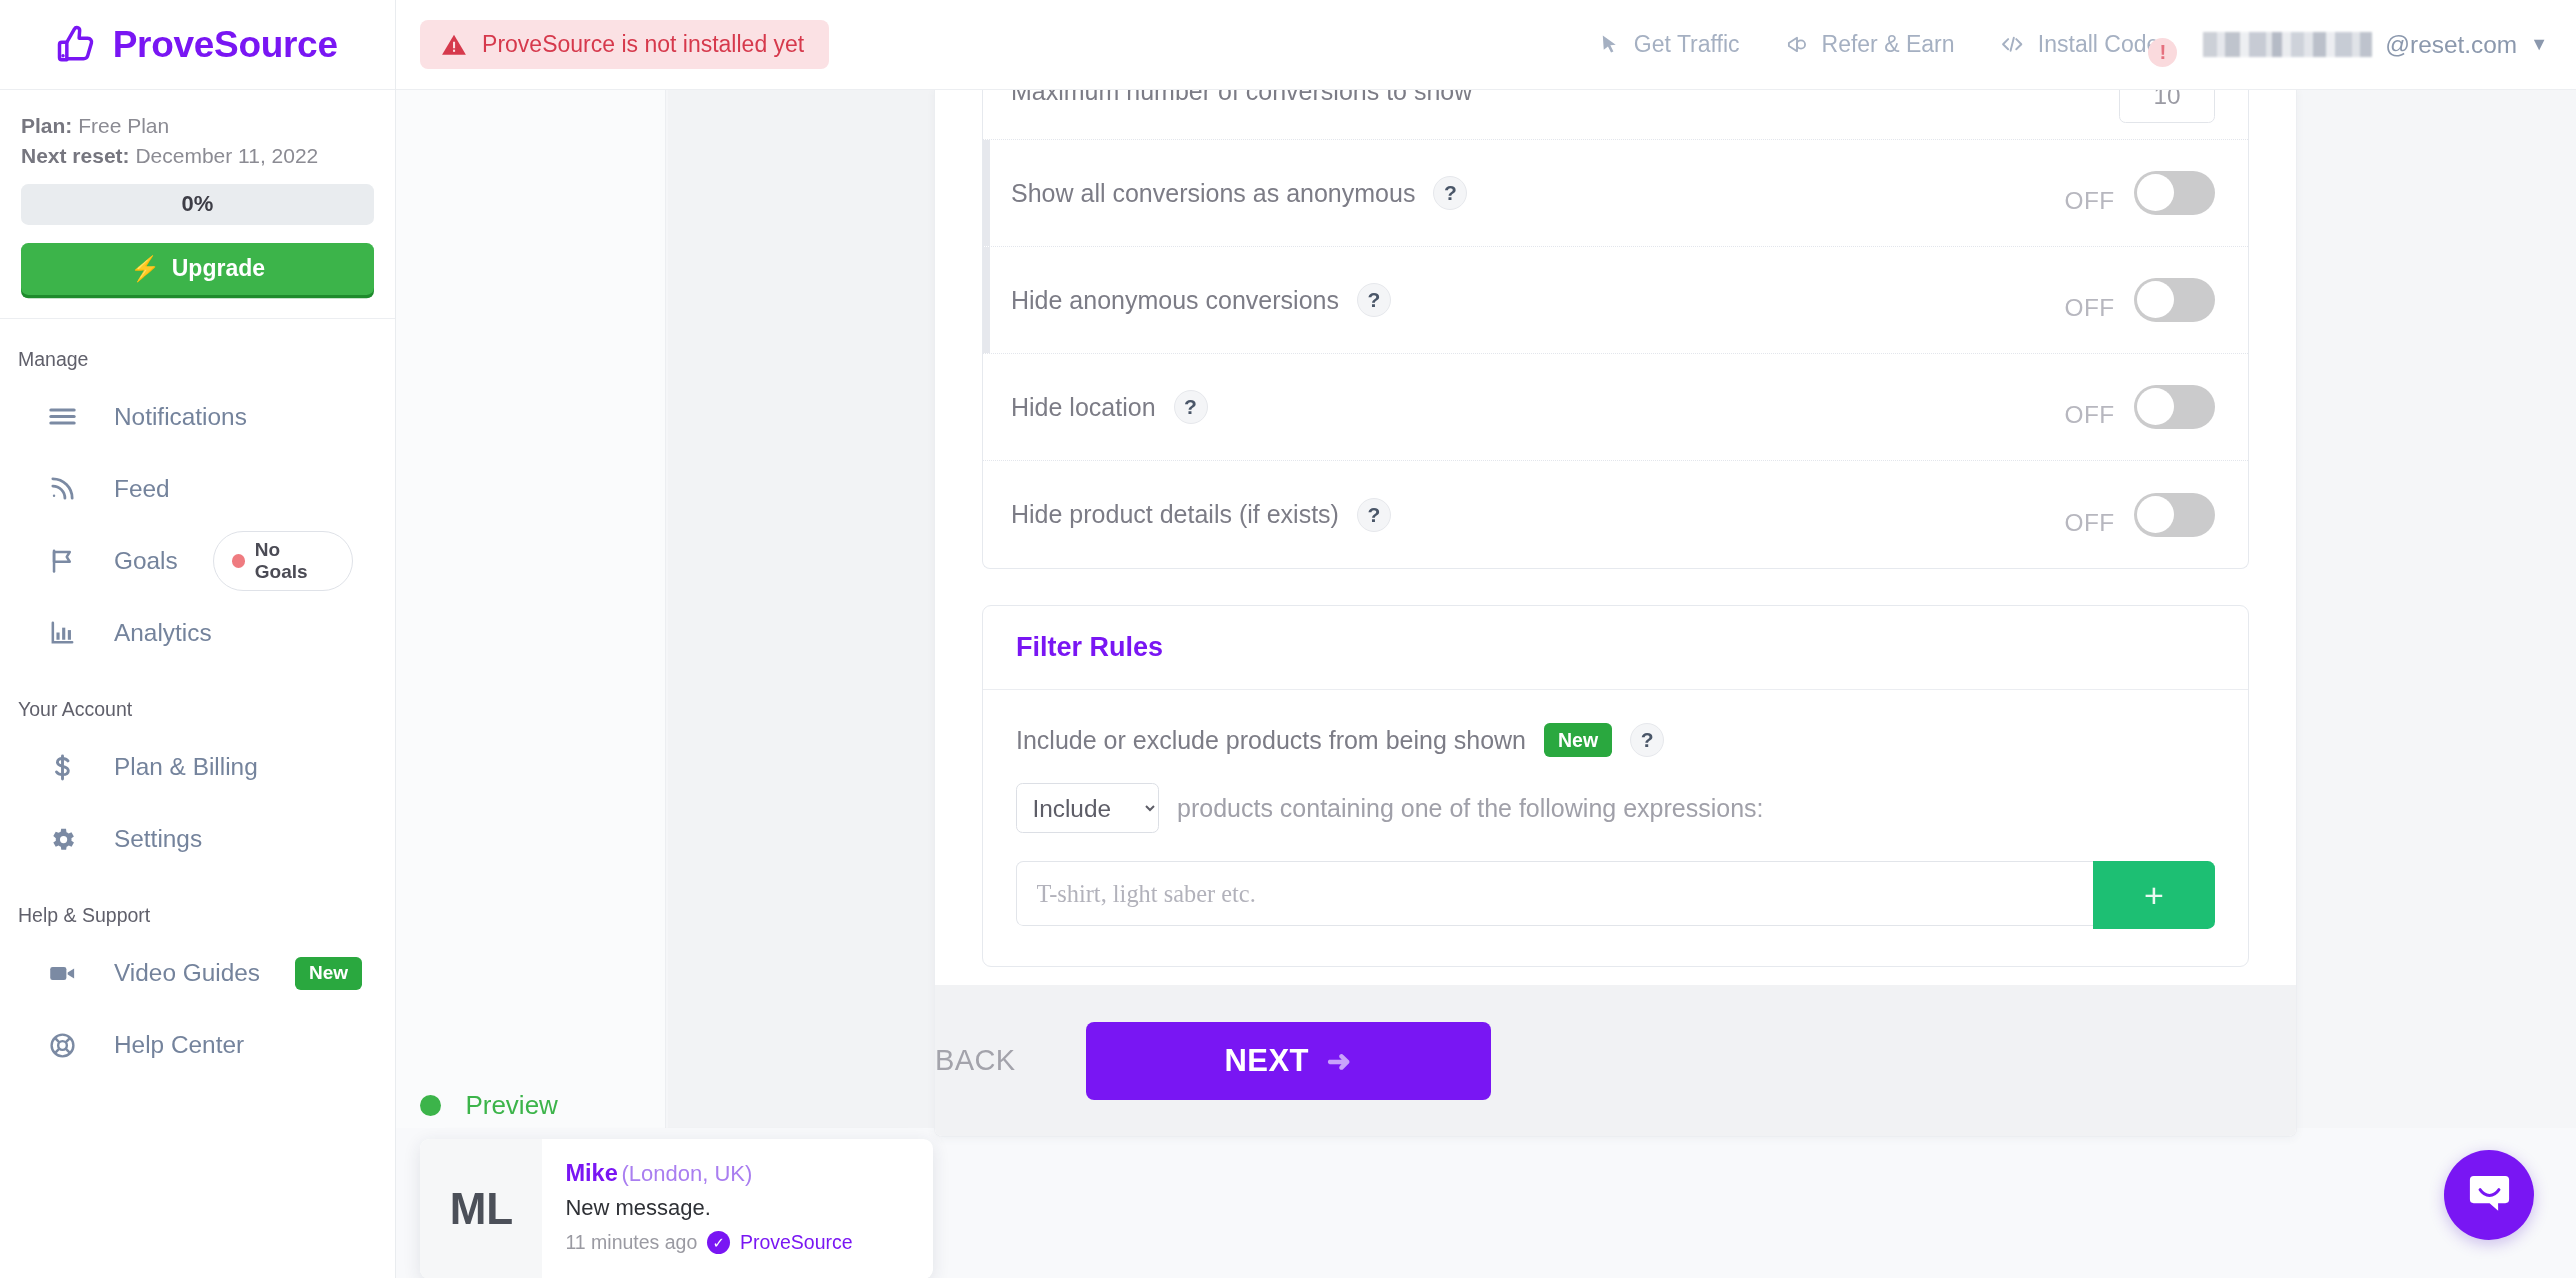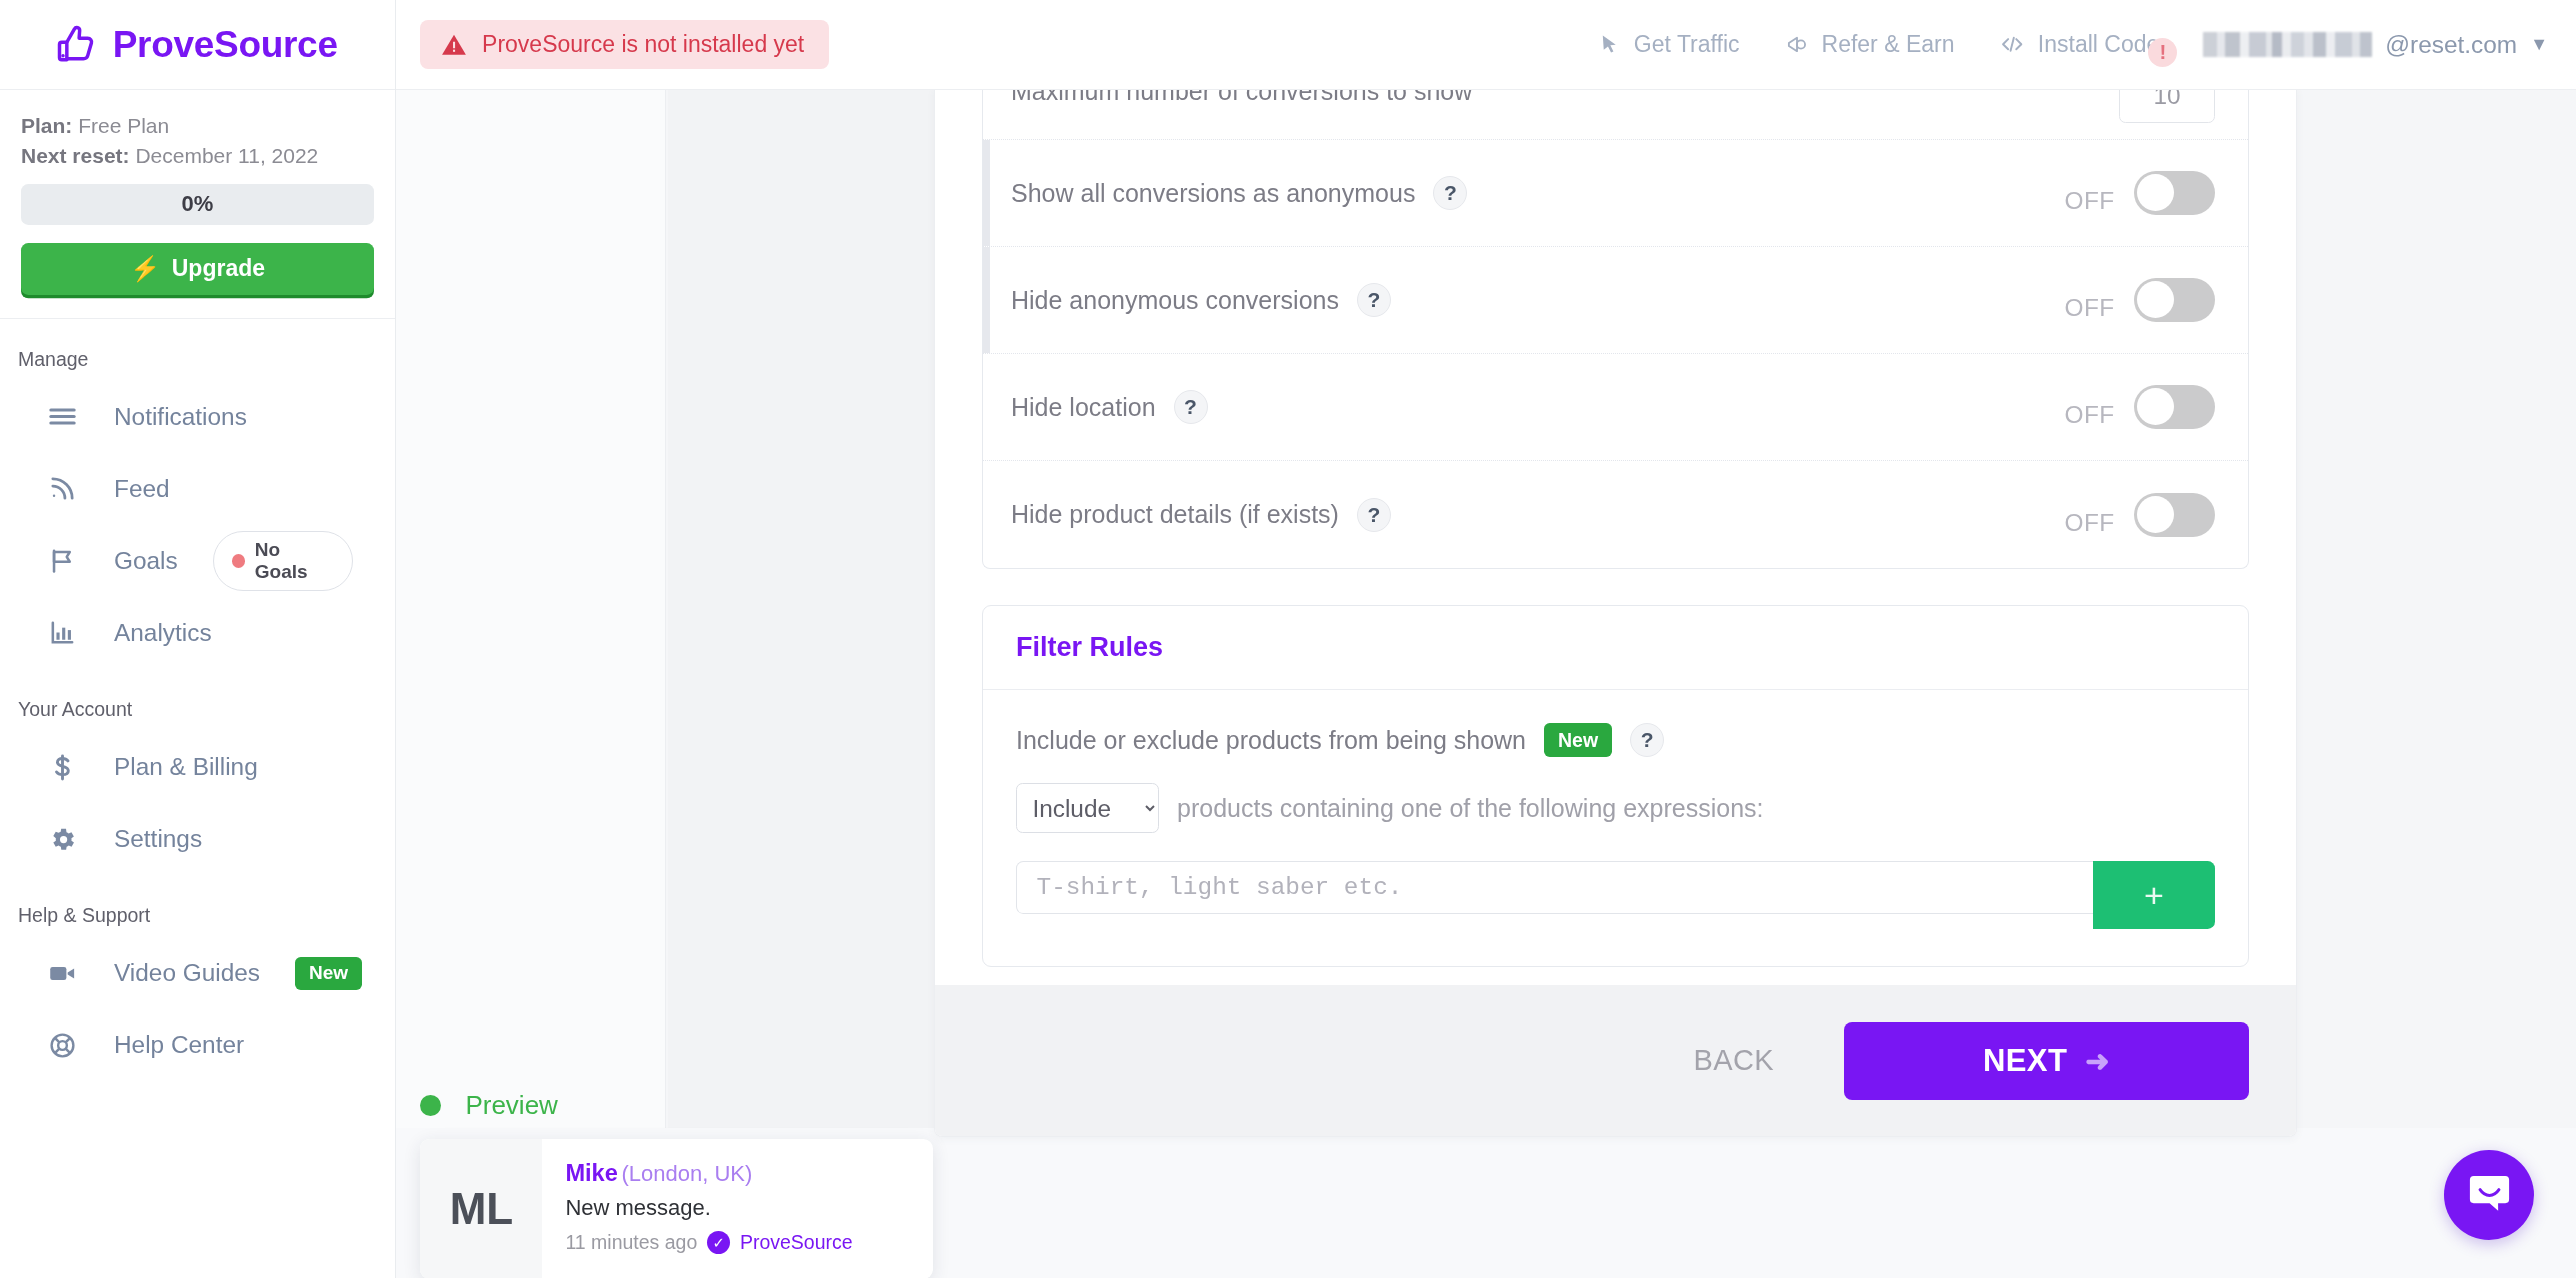--- a/index.html
+++ b/index.html
@@ -221,40 +221,40 @@
   .filter-line2 { display: flex; align-items: center; margin-top: 26px; gap: 18px; }
   .inc-select {
     height: 50px; min-width: 143px;
     border: 1.6px solid #dcdfe5; border-radius: 6.5px; background: #fff;
     font-size: 24.4px; color: #5d5d67; font-family: inherit;
     padding: 0 11.4px; cursor: pointer;
   }
   .filter-line2-txt { font-size: 25px; color: #a0a0a9; }
   .expr-row { display: flex; margin-top: 28px; }
   .expr-input {
-    flex: 1; height: 53px;
+    flex: 1; height: 65px;
     border: 1.6px solid #e2e5ea; border-right: none;
     border-radius: 7.3px 0 0 7.3px; background: #fff;
-    font-size: 24.4px; color: #ec4899; font-family: Liberation Mono, monospace;
+    font-size: 24.4px; color: #ec4899; font-family: Liberation Serif, serif;
     padding: 0 19.5px; outline: none;
   }
   .expr-input::placeholder { color: #b2b2bb; }
   .expr-add {
     width: 122px; height: 68px; border: none;
     border-radius: 0 7.3px 7.3px 0; background: #1dbf73;
     color: #eaf9f2; font-size: 34px; font-weight: 300;
     font-family: inherit; cursor: pointer;
     display: flex; align-items: center; justify-content: center;
   }
 
   
   .panel-footer {
     position: absolute; left: 0; bottom: 0;
     width: 100%; height: 151px; background: #f1f2f4;
-    display: flex; align-items: center; justify-content: flex-end;
+    display: flex; align-items: center; 
     padding-right: 47px; gap: 70px;
   }
   .back-btn {
     background: none; border: none; font-family: inherit;
     font-size: 29px; color: #a3a3ab; cursor: pointer; letter-spacing: 0.4px;
   }
   .next-btn {
     width: 405px; height: 78px; border: none; border-radius: 8.1px;
     background: #7916f3; color: #ffffff;
     font-size: 31px; font-weight: 700; font-family: inherit;

